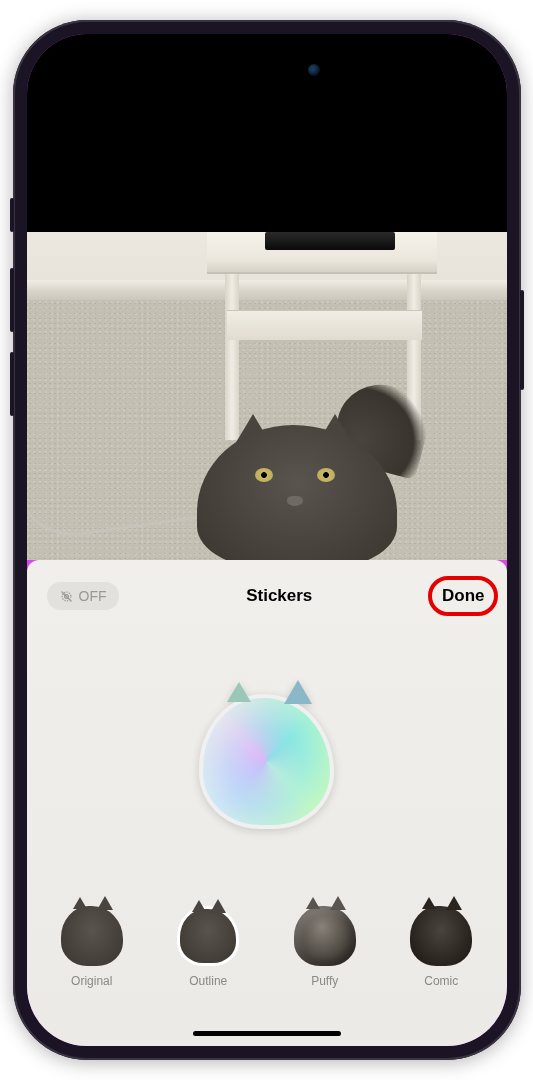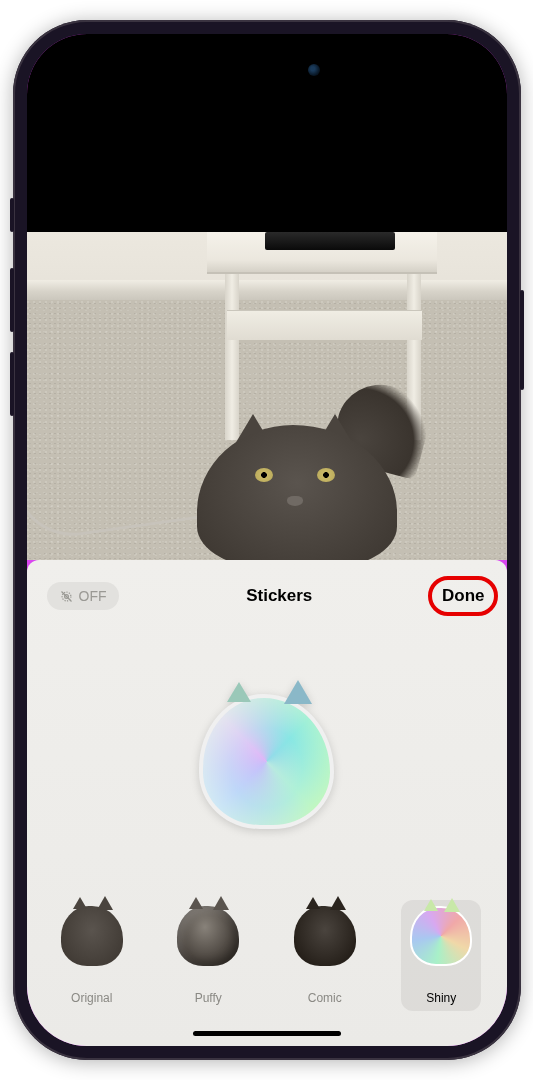--- a/index.html
+++ b/index.html
@@ -236,21 +236,21 @@
     .effects-row {
       display: flex;
       justify-content: space-around;
       padding: 0 8px;
       gap: 2px;
     }
     .effect-item {
       display: flex;
       flex-direction: column;
       align-items: center;
-      gap: 25px;
+      gap: 8px;
       width: 80px;
       padding: 6px 2px;
       border-radius: 12px;
     }
     .effect-item.selected {
       background: rgba(200,198,195,0.4);
     }
     .effect-thumb {
       width: 62px; height: 60px;
       position: relative;
@@ -362,35 +362,35 @@
 
       <div class="effects-row">
         <div class="effect-item">
           <div class="effect-thumb">
             <div class="thumb-cat th-original"></div>
           </div>
           <div class="effect-label">Original</div>
         </div>
         <div class="effect-item">
           <div class="effect-thumb">
+            <div class="thumb-cat th-outline"></div>
+          </div>
+          <div class="effect-label">Outline</div>
+        </div>
+        <div class="effect-item">
+          <div class="effect-thumb">
             <div class="thumb-cat th-puffy"></div>
           </div>
           <div class="effect-label">Puffy</div>
         </div>
         <div class="effect-item">
           <div class="effect-thumb">
             <div class="thumb-cat th-comic"></div>
           </div>
           <div class="effect-label">Comic</div>
         </div>
-        <div class="effect-item selected">
-          <div class="effect-thumb">
-            <div class="thumb-cat th-shiny"></div>
-          </div>
-          <div class="effect-label">Shiny</div>
-        </div>
       </div>
 
       <div class="home-indicator"></div>
     </div>
 
   </div>
 </div>
 
 </body></html>

